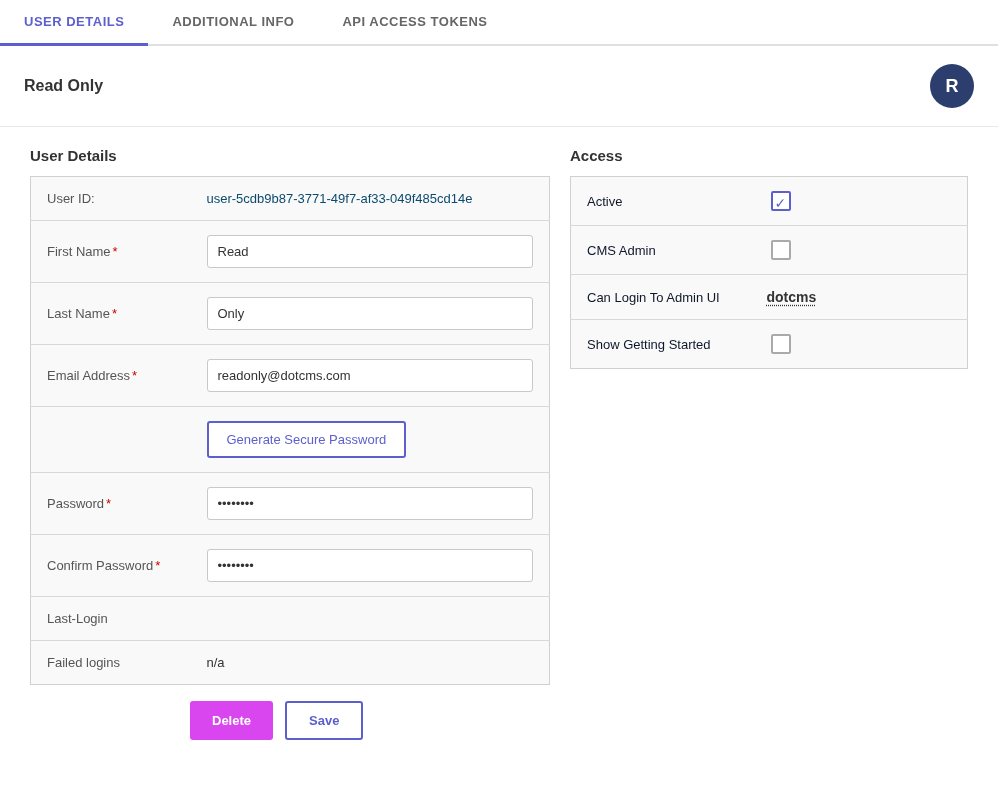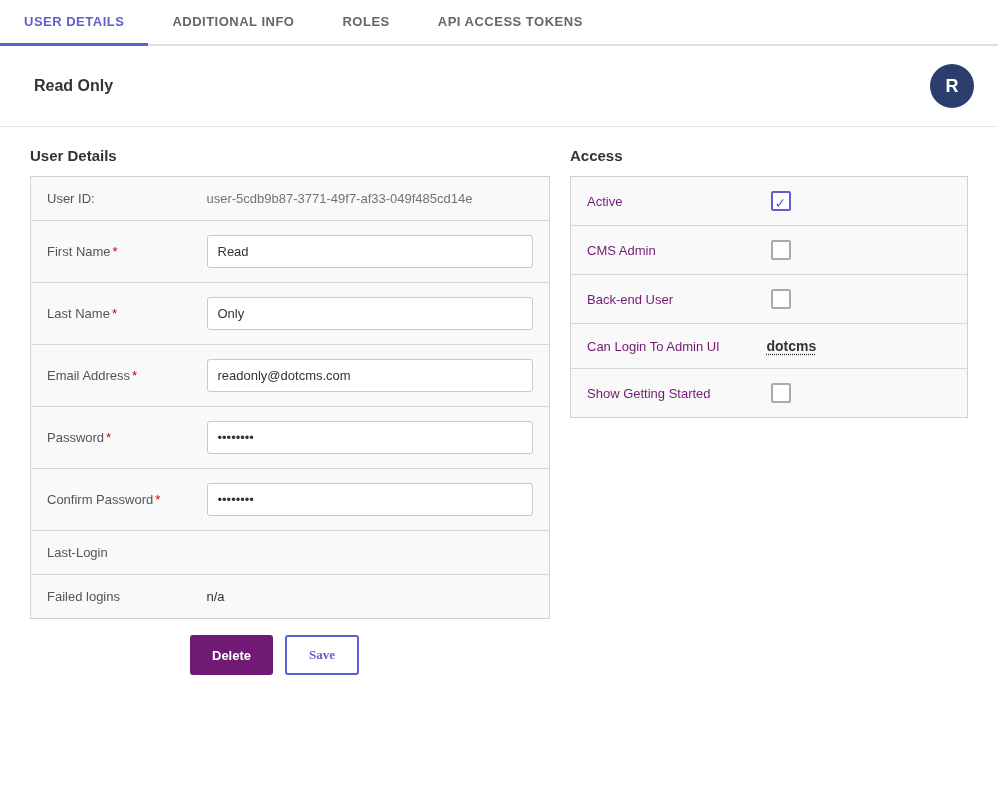--- a/index.html
+++ b/index.html
@@ -32,21 +32,20 @@
       display: flex;
       align-items: center;
       justify-content: space-between;
       padding: 18px 24px;
       border-bottom: 1px solid #e8e8e8;
     }
     .header-title {
       font-size: 16px;
       font-weight: 600;
       color: #333;
-      margin-left: 10px;
     }
     .avatar {
       width: 44px;
       height: 44px;
       border-radius: 50%;
       background: #2c3e6e;
       color: #fff;
       display: flex;
       align-items: center;
       justify-content: center;
@@ -151,21 +150,21 @@
       border-bottom: 1px solid #d8d8d8;
     }
     .access-table tr:last-child {
       border-bottom: none;
     }
     .access-table td {
       padding: 14px 16px;
       vertical-align: middle;
     }
     .access-table td.access-label {
-      color: #701a75;
+      color: #0f172a;
       font-size: 13px;
       width: 180px;
     }
     .access-table td.access-control {
       width: 60px;
     }
 
     
     .checkbox-wrapper {
       display: flex;
@@ -205,53 +204,51 @@
 
     
     .buttons-row {
       padding: 16px 0 8px 0;
       display: flex;
       gap: 12px;
       margin-left: 160px;
     }
     .delete-btn {
       padding: 10px 22px;
-      background: #701a75;
+      background: #d946ef;
       color: #fff;
       border: none;
       border-radius: 3px;
       font-size: 13px;
       font-weight: 600;
       cursor: pointer;
     }
     .save-btn {
       padding: 10px 22px;
       background: #fff;
       color: #5c5fcd;
       border: 2px solid #5c5fcd;
       border-radius: 3px;
       font-size: 13px;
       font-weight: 600;
       cursor: pointer;
-      font-family: Liberation Serif, serif;
     }
 
     .user-id-text {
       font-size: 13px;
-      color: #737373;
+      color: #0c4a6e;
       word-break: break-all;
     }
   </style>
 </head>
 <body>
 
 <div class="tabs">
   <div class="tab active">USER DETAILS</div>
   <div class="tab">ADDITIONAL INFO</div>
-  <div class="tab">ROLES</div>
   <div class="tab">API ACCESS TOKENS</div>
 </div>
 
 <div class="header-bar">
   <span class="header-title">Read Only</span>
   <div class="avatar">R</div>
 </div>
 
 <div class="main-content">
   <div class="two-col">
@@ -281,20 +278,26 @@
           <td class="value-cell">
             <input type="text" value="Only" style="">
           </td>
         </tr>
         <tr>
           <td class="label-cell">
             <span>Email Address</span><span class="required-star">*</span>
           </td>
           <td class="value-cell">
             <input type="email" value="readonly@dotcms.com" style="">
+          </td>
+        </tr>
+        <tr>
+          <td class="label-cell"></td>
+          <td class="value-cell">
+            <button class="generate-btn">Generate Secure Password</button>
           </td>
         </tr>
         <tr>
           <td class="label-cell">
             <span>Password</span><span class="required-star">*</span>
           </td>
           <td class="value-cell">
             <input type="password" value="password" style="">
           </td>
         </tr>
@@ -341,29 +344,20 @@
         <tr>
           <td class="access-label">CMS Admin</td>
           <td class="access-control">
             <div class="checkbox-wrapper">
               <div class="custom-checkbox unchecked"></div>
             </div>
           </td>
           <td></td>
         </tr>
         <tr>
-          <td class="access-label">Back-end User</td>
-          <td class="access-control">
-            <div class="checkbox-wrapper">
-              <div class="custom-checkbox unchecked"></div>
-            </div>
-          </td>
-          <td></td>
-        </tr>
-        <tr>
           <td class="access-label">Can Login To Admin UI</td>
           <td class="access-control" colspan="2">
             <span class="false-value">dotcms</span>
           </td>
         </tr>
         <tr>
           <td class="access-label">Show Getting Started</td>
           <td class="access-control">
             <div class="checkbox-wrapper">
               <div class="custom-checkbox unchecked"></div>

